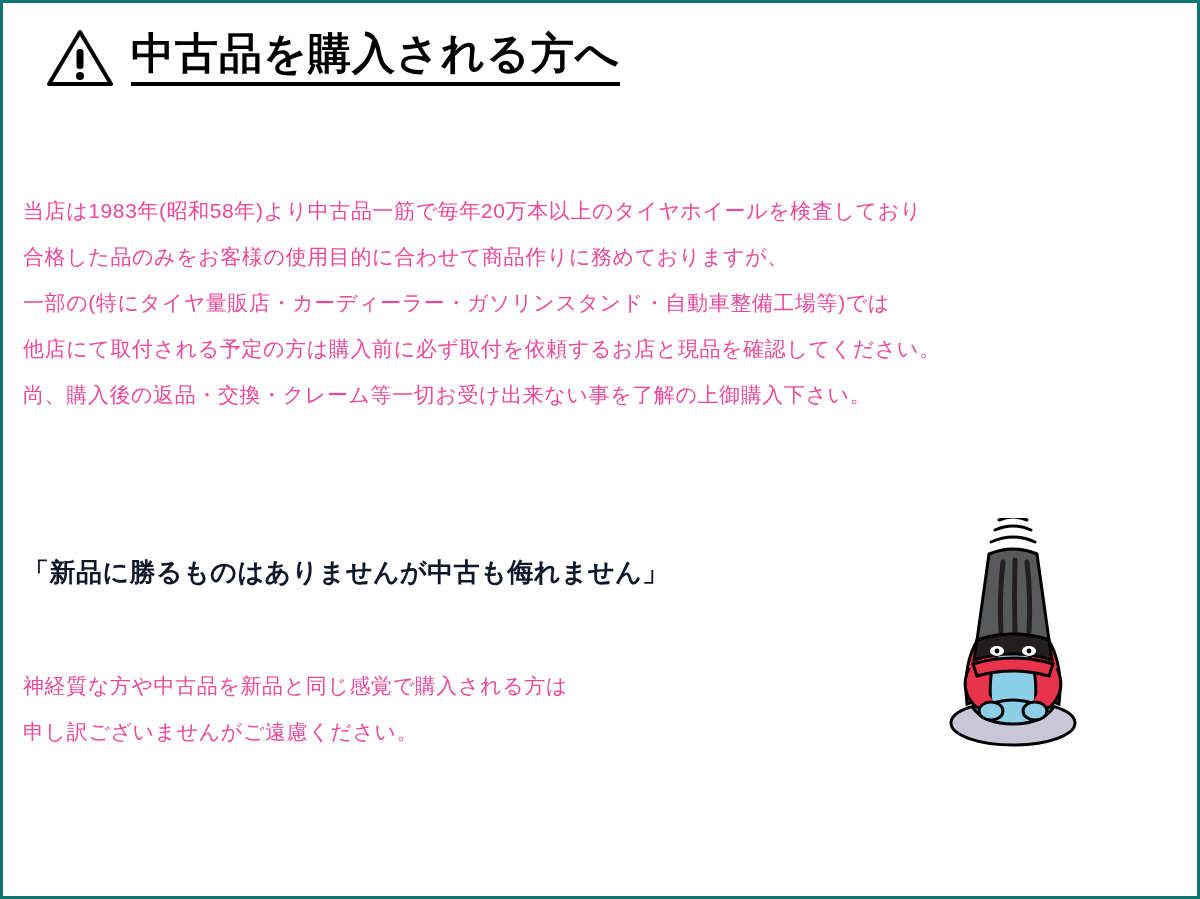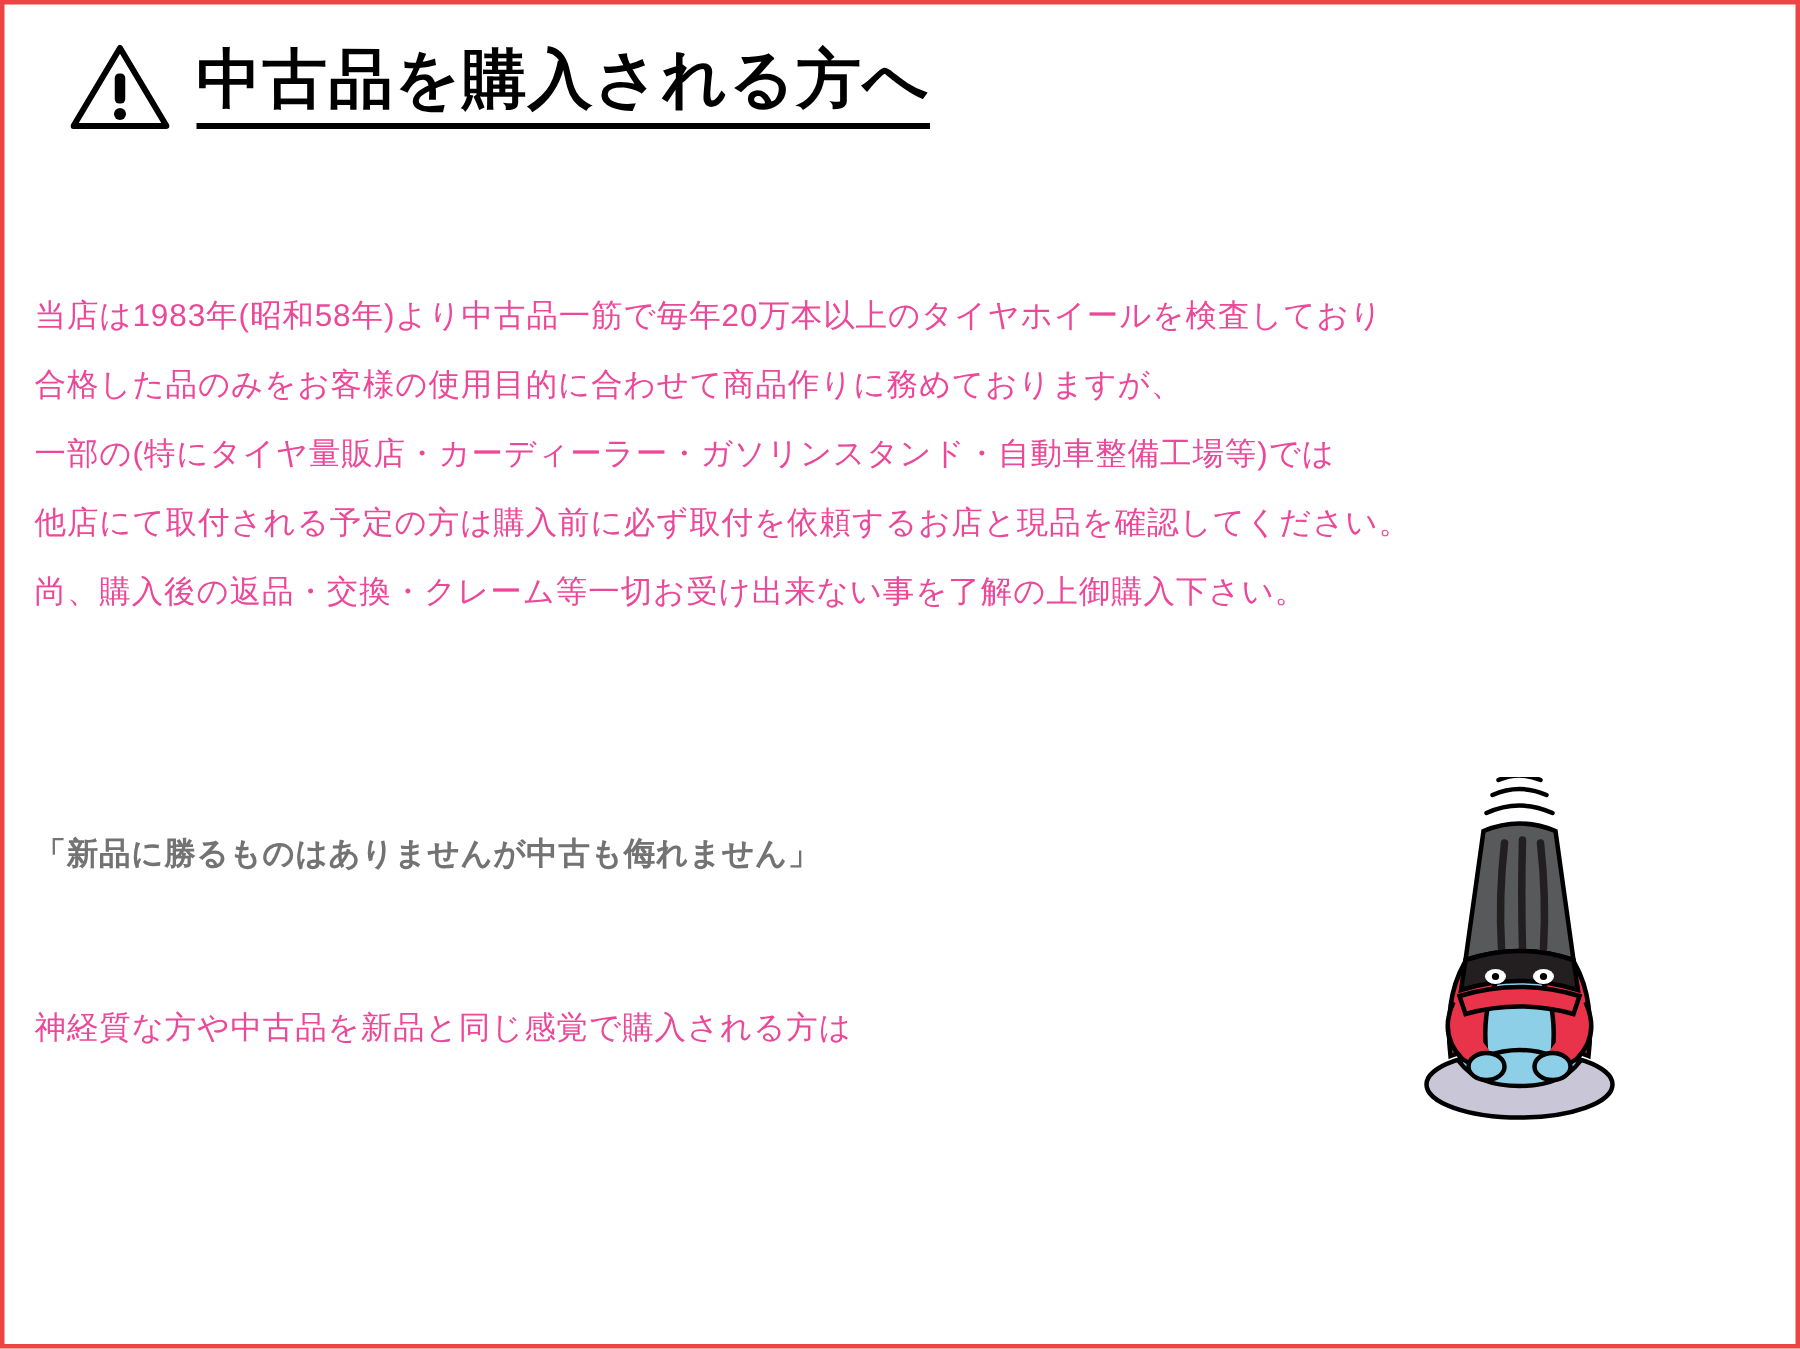--- a/index.html
+++ b/index.html
@@ -13,21 +13,21 @@
     height: 899px;
     font-family: "Liberation Sans", "DejaVu Sans", sans-serif;
     color: #111111;
     position: relative;
     overflow: hidden;
   }
   .page {
     position: absolute;
     inset: 0;
     box-sizing: border-box;
-    border: 3px solid #ef4444;
+    border: 3px solid #0f766e;
     background: #ffffff;
   }
   
   .header {
     position: absolute;
     left: 44px;
     top: 26px;
     display: flex;
     align-items: center;
     gap: 18px;
@@ -59,24 +59,24 @@
     line-height: 46px;
     letter-spacing: 0.6px;
     color: #ec4899;
     white-space: nowrap;
   }
   
   .slogan {
     position: absolute;
     left: 20px;
     top: 552px;
-    font-size: 21px;
+    font-size: 26px;
     font-weight: bold;
     letter-spacing: 0.5px;
-    color: #737373;
+    color: #0f172a;
     white-space: nowrap;
     text-align: center;
   }
   
   .closing-block {
     position: absolute;
     left: 20px;
     top: 660px;
     width: 900px;
   }
@@ -117,20 +117,21 @@
     <div class="body-line">合格した品のみをお客様の使用目的に合わせて商品作りに務めておりますが、</div>
     <div class="body-line">一部の(特にタイヤ量販店・カーディーラー・ガソリンスタンド・自動車整備工場等)では</div>
     <div class="body-line">他店にて取付される予定の方は購入前に必ず取付を依頼するお店と現品を確認してください。</div>
     <div class="body-line">尚、購入後の返品・交換・クレーム等一切お受け出来ない事を了解の上御購入下さい。</div>
   </div>
 
   <div class="slogan">「新品に勝るものはありませんが中古も侮れません」</div>
 
   <div class="closing-block">
     <div class="closing-line">神経質な方や中古品を新品と同じ感覚で購入される方は</div>
+    <div class="closing-line">申し訳ございませんがご遠慮ください。</div>
   </div>
 
   <div class="mascot">
     <svg viewBox="0 0 160 235" width="160" height="235" aria-hidden="true">
 
       <g stroke="#000000" stroke-width="3" fill="none" stroke-linecap="round">
         <path d="M58 24 q22 -10 44 0"></path>
         <path d="M62 12 q18 -8 36 0"></path>
         <path d="M66 2 q14 -6 28 0"></path>
       </g>

